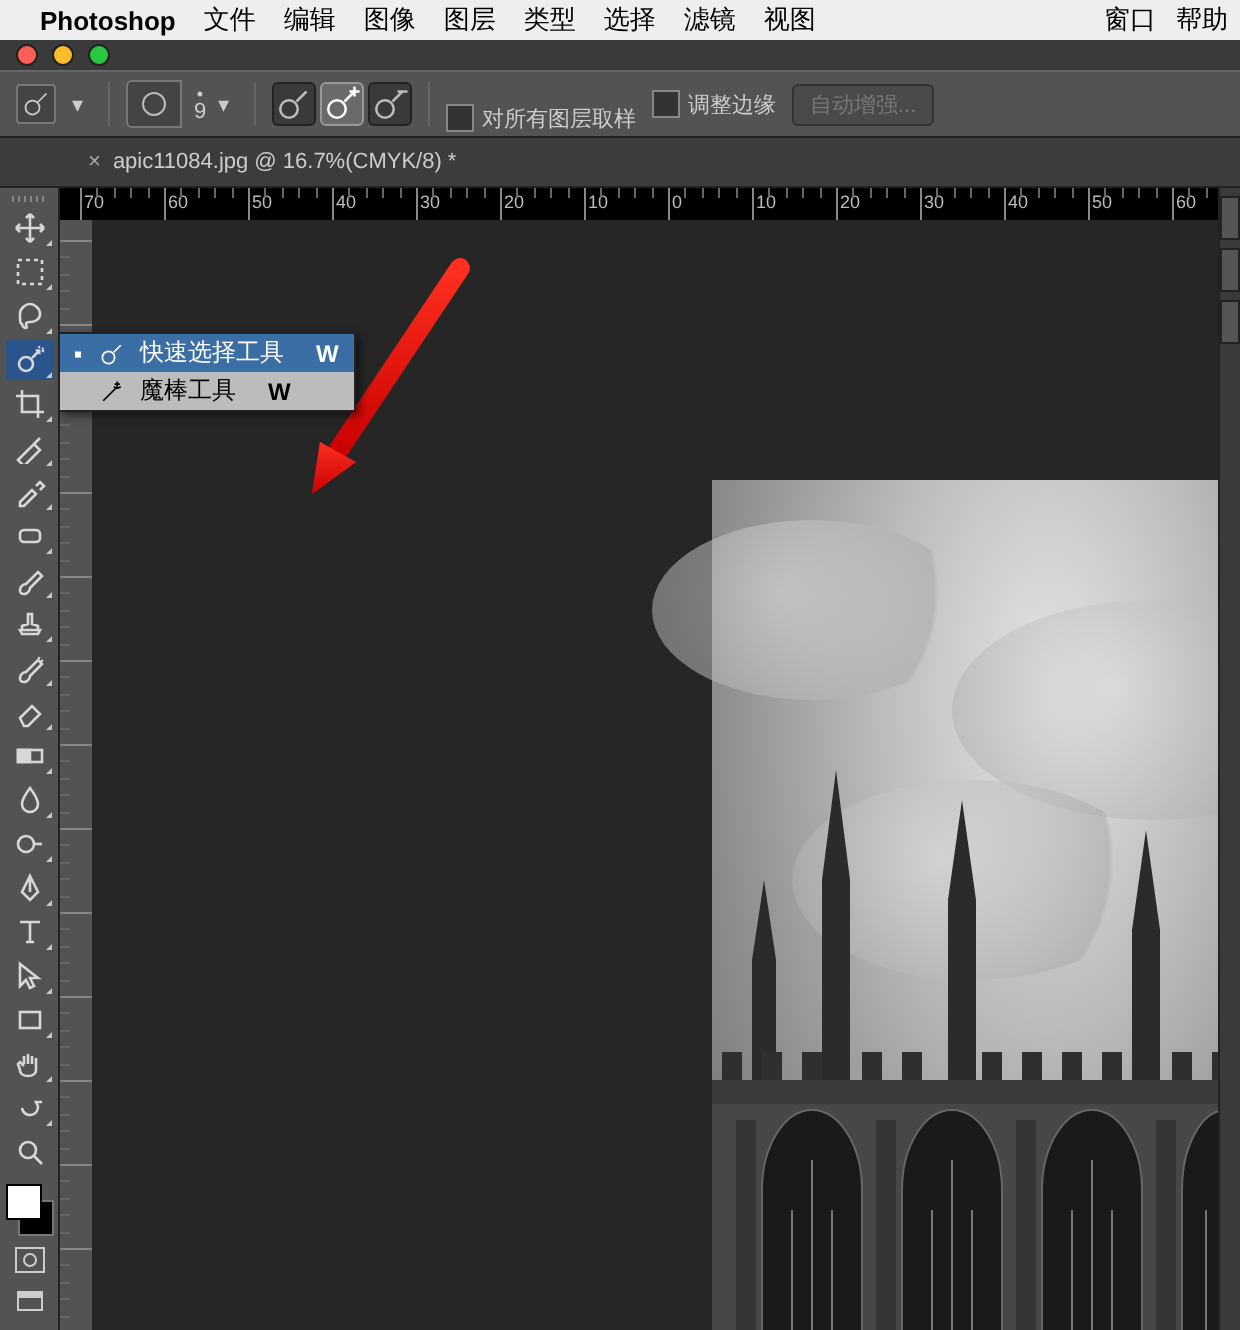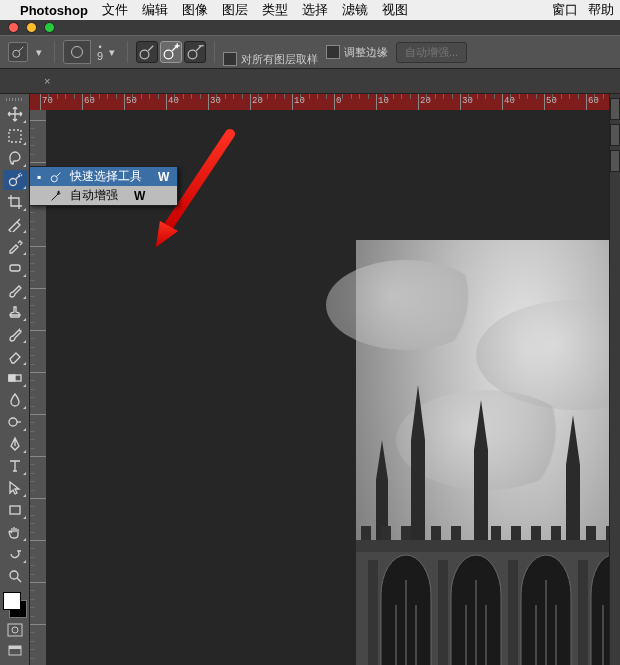--- a/index.html
+++ b/index.html
@@ -36,21 +36,21 @@
   .toolbar .grip::before{content:"";width:18px;height:3px;background:repeating-linear-gradient(90deg,#888 0 1px,transparent 1px 3px);}
   .tool{width:24px;height:20px;display:flex;align-items:center;justify-content:center;position:relative;border-radius:2px;}
   .tool.selected{background:#2a558c;}
   .tool svg{width:16px;height:16px;fill:none;stroke:#d7d7d7;stroke-width:1.3;}
   .tool .fly{position:absolute;right:1px;bottom:1px;width:0;height:0;border-left:3px solid transparent;border-bottom:3px solid #c8c8c8;}
   .swatches{margin-top:4px;position:relative;width:24px;height:26px;}
   .swatches .fg{position:absolute;left:0;top:0;width:16px;height:16px;background:#fff;border:1px solid #000;}
   .swatches .bg{position:absolute;right:0;bottom:0;width:16px;height:16px;background:#000;border:1px solid #777;}
   .mini{width:20px;height:18px;display:flex;align-items:center;justify-content:center;margin-top:1px;}
   
-  .hruler{position:absolute;left:30px;right:0;top:0;height:16px;background:#7f1d1d;border-bottom:1px solid #333;font-size:9px;color:#bbb;font-family:Liberation Mono, monospace;}
+  .hruler{position:absolute;left:30px;right:0;top:0;height:16px;background:#000000;border-bottom:1px solid #333;font-size:9px;color:#bbb;}
   .hruler .tick{position:absolute;top:0;height:16px;border-left:1px solid #888;}
   .hruler .tick.minor{height:5px;border-color:#666;}
   .hruler .lbl{position:absolute;top:2px;transform:translateX(2px);}
   .vruler{position:absolute;left:30px;top:16px;width:16px;bottom:0;background:#535353;border-right:1px solid #333;}
   .vruler .tick{position:absolute;left:0;width:16px;border-top:1px solid #888;}
   .vruler .tick.minor{width:5px;border-color:#666;}
   .canvas-area{position:absolute;left:46px;top:16px;right:0;bottom:0;background:#262626;overflow:hidden;}
   
   .flyout{position:absolute;left:29px;top:72px;background:#bcbcbc;border:1px solid #222;box-shadow:2px 2px 4px rgba(0,0,0,.5);z-index:50;font-size:12px;color:#000;}
   .flyout .row{display:flex;align-items:center;height:19px;padding:0 8px 0 6px;gap:6px;white-space:nowrap;}
@@ -148,20 +148,21 @@
   <label style="display:flex;align-items:center;">
     <span class="check"></span>
       <span>调整边缘</span>
   </label>
   <div class="refine">自动增强...</div>
 </div>
 
 <div class="tabbar">
   <div class="tab">
     <span class="x">×</span>
+    <span>apic11084.jpg @ 16.7%(CMYK/8) *</span>
   </div>
 </div>
 
 <div class="workspace">
 
   <div class="toolbar">
     <div class="grip"></div>
 
     <div class="tool">
         <svg viewBox="0 0 16 16">
@@ -547,21 +548,21 @@
       <span class="sc">W</span>
     </div>
     <div class="row">
       <span class="bullet"></span>
       <span class="ico">
         <svg width="14" height="14" viewBox="0 0 16 16">
             <path d="M3 13 L11 5" stroke="#000"></path>
             <path d="M11 2v3M9.5 3.5h3M13 5l-2 1M9 5l2 1" stroke="#000"></path>
           </svg>
       </span>
-      <span>自动增强</span>
+      <span>魔棒工具</span>
       <span class="sc">W</span>
     </div>
   </div>
 
   <svg class="arrow" style="left:150px;top:35px" width="90" height="120" viewBox="0 0 90 120">
     <defs>
       <linearGradient id="ag" x1="0" y1="0" x2="0" y2="1">
         <stop offset="0" stop-color="#ff3020"></stop>
           <stop offset="1" stop-color="#c80000"></stop>
       </linearGradient>

